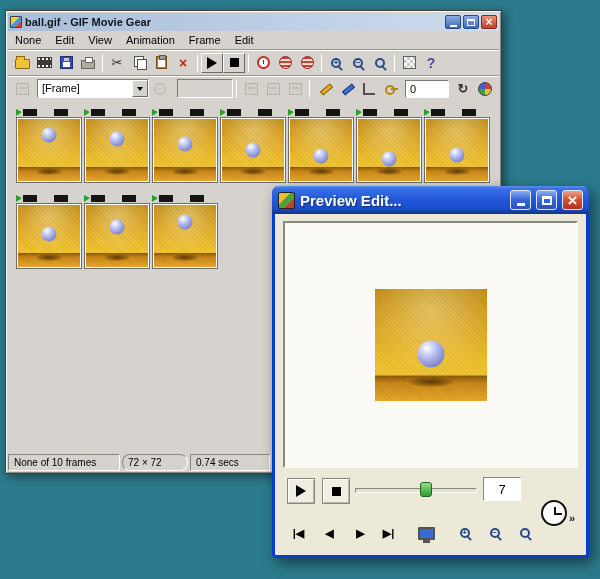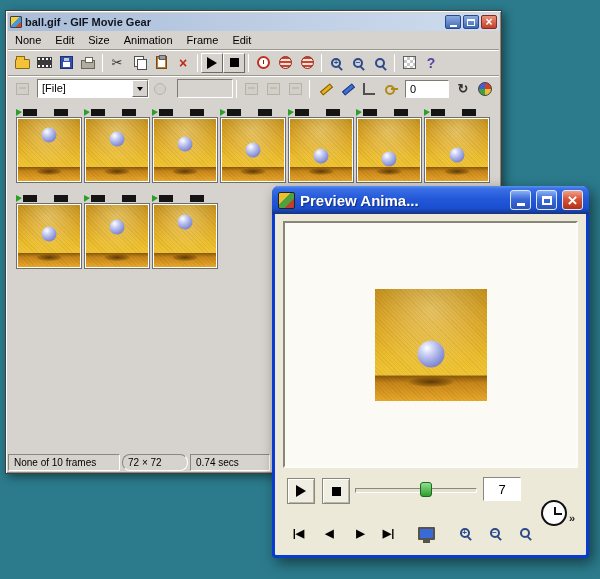--- a/index.html
+++ b/index.html
@@ -185,21 +185,21 @@
         <span class="tbtn maxb">
             <span class="glyph-max"></span>
           </span>
         <span class="tbtn closeb">×</span>
       </span>
     </div>
 
     <div class="menubar">
       <span class="menu-item">None</span>
       <span class="menu-item">Edit</span>
-      <span class="menu-item">Size</span>
+      <span class="menu-item">View</span>
       <span class="menu-item">Animation</span>
       <span class="menu-item">Frame</span>
       <span class="menu-item">Edit</span>
     </div>
 
     <div class="toolbar">
       <span class="tbn">
           <span class="ic ic-folder"></span>
         </span>
       <span class="tbn">
@@ -262,21 +262,21 @@
       <span class="tbn">
           <span class="glyph-help">?</span>
         </span>
     </div>
 
     <div class="toolbar">
       <span class="tbn dim">
           <span class="ic ic-gray"></span>
         </span>
       <span class="dropdown">
-        <span class="dd-text">[File]</span>
+        <span class="dd-text">[Frame]</span>
         <span class="dd-btn">
             <span class="dd-arrow"></span>
           </span>
       </span>
       <span class="tbn dim">
           <span class="ic ic-graycirc"></span>
         </span>
       <span class="field-disabled"></span>
       <span class="sep"></span>
       <span class="tbn dim">
@@ -433,21 +433,21 @@
       <span class="seg s1">None of 10 frames</span>
       <span class="seg s2">72 × 72</span>
       <span class="seg s3">0.74 secs</span>
       <span class="seg s4">File Size:</span>
     </div>
   </div>
 
   <div id="preview-window">
     <div class="xp-titlebar">
       <span class="xp-icon"></span>
-      <span class="xp-title">Preview Anima...</span>
+      <span class="xp-title">Preview Edit...</span>
       <span class="xp-btn minb">
           <span class="xp-glyph-min"></span>
         </span>
       <span class="xp-btn maxb">
           <span class="xp-glyph-max"></span>
         </span>
       <span class="xp-btn closeb">×</span>
     </div>
 
     <div class="preview-area">

